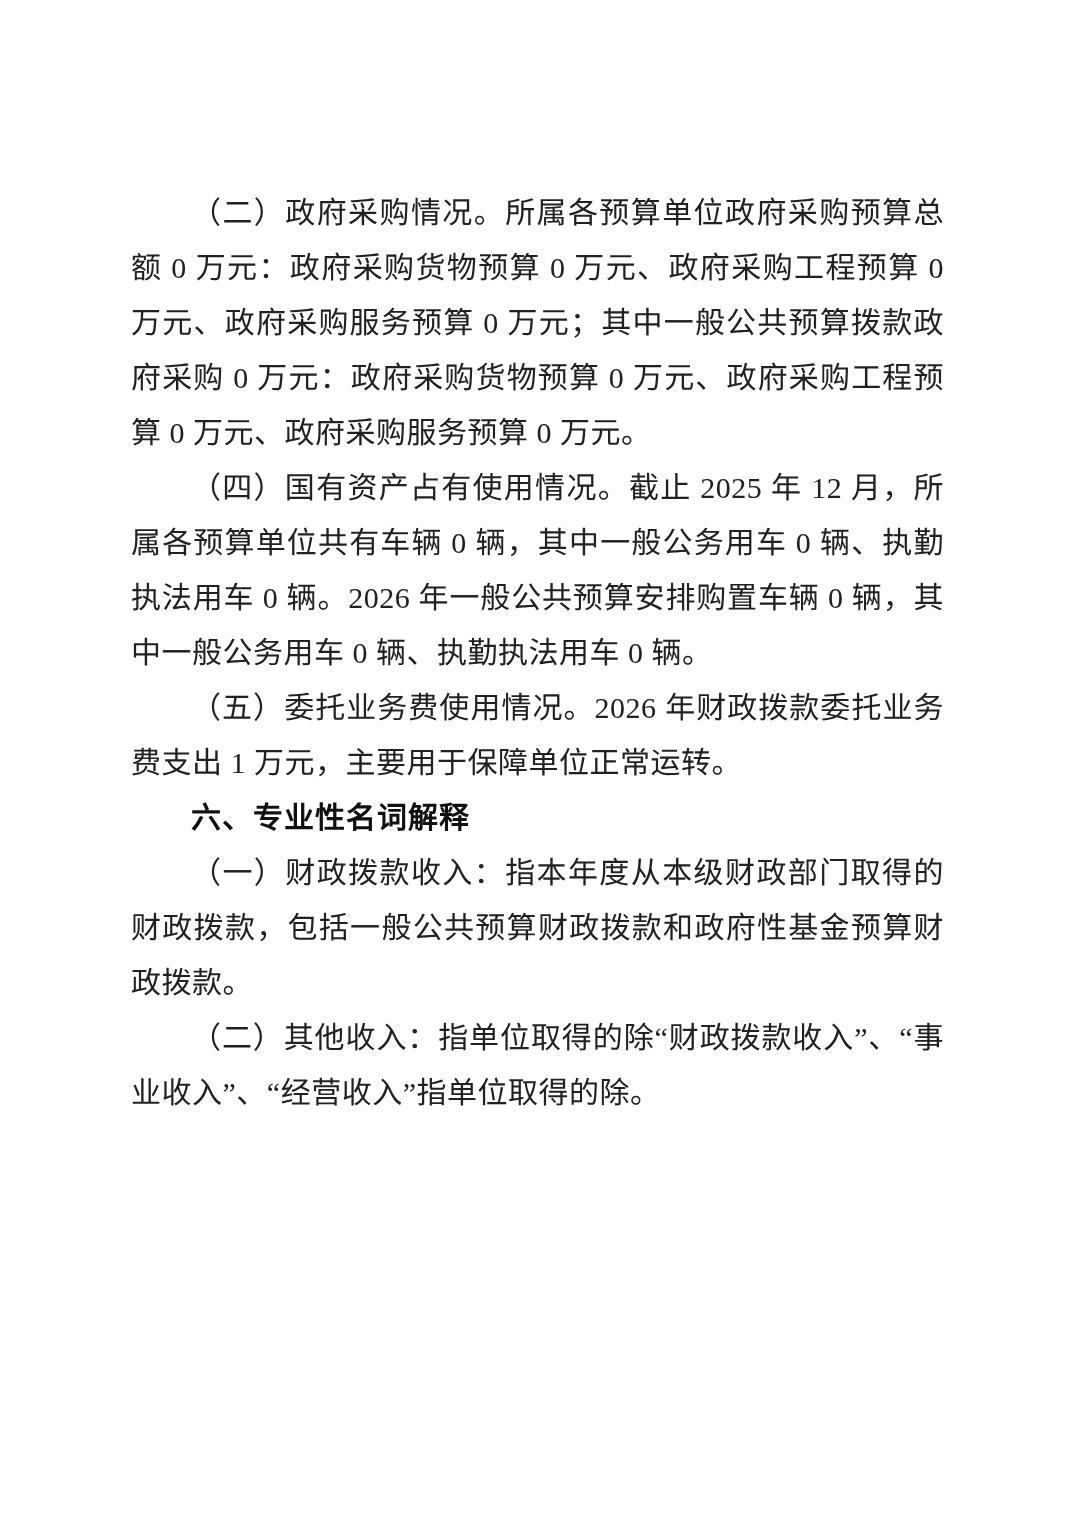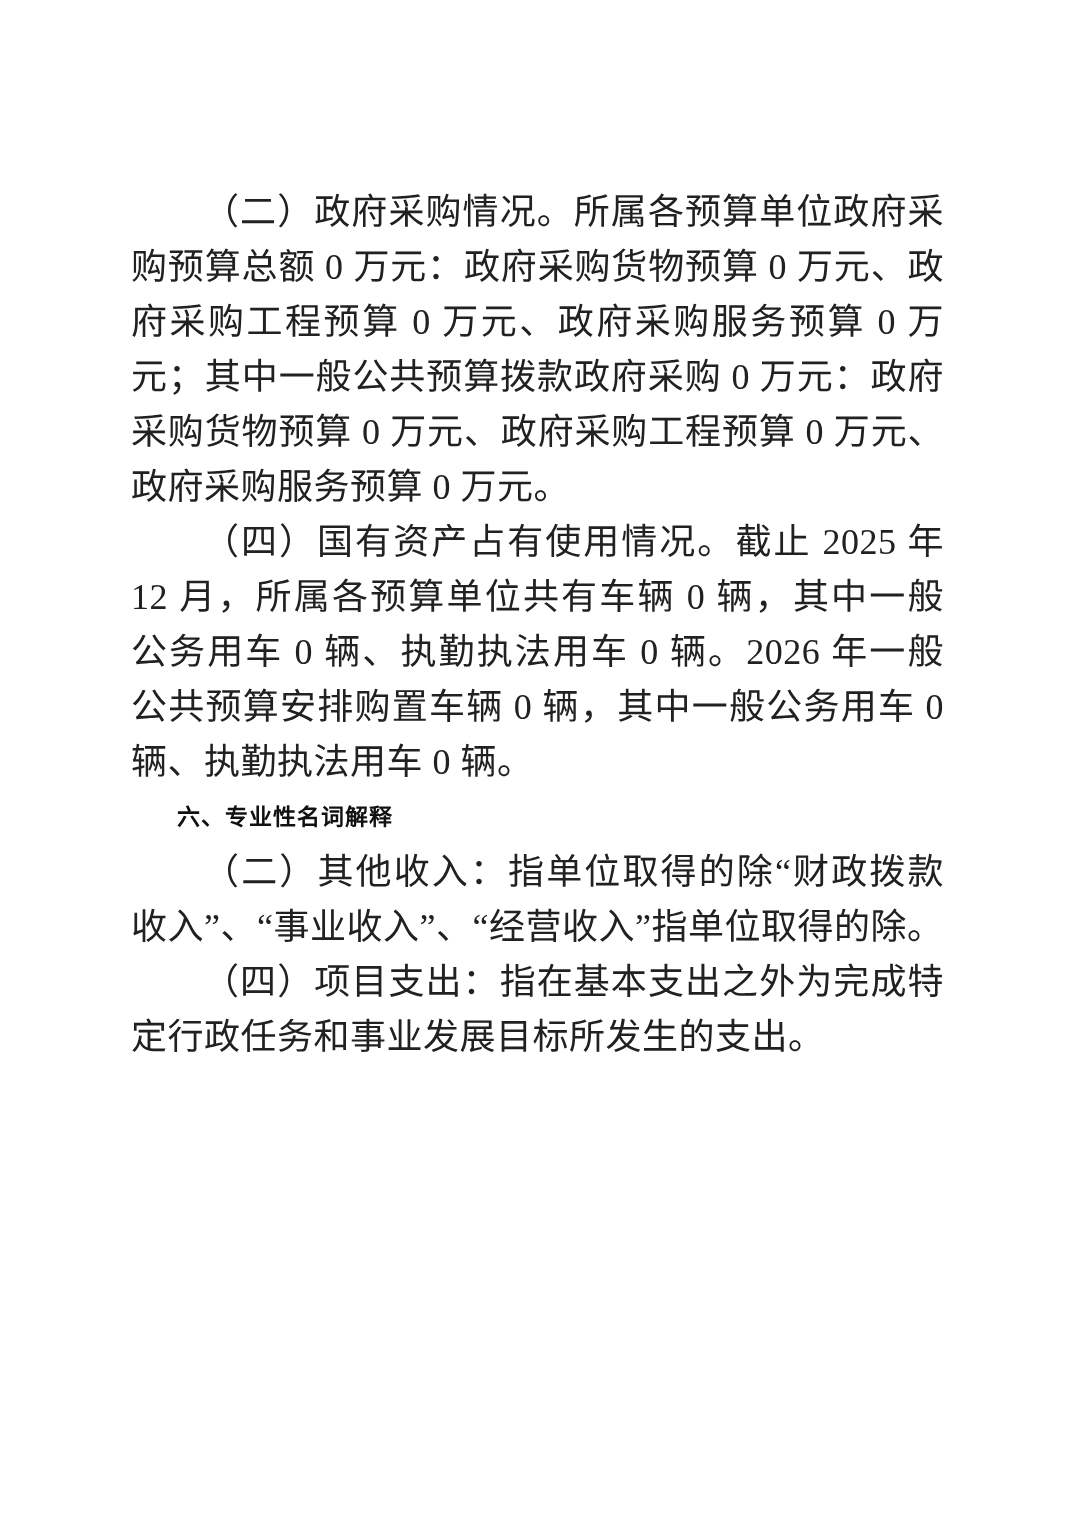--- a/index.html
+++ b/index.html
@@ -16,54 +16,55 @@
     box-sizing: border-box;
     padding: 185px 130px 0 131px;
     overflow: hidden;
   }
   .doc-body {
     color: #212121;
   }
   p.body-para {
     margin: 0;
     font-family: "Liberation Serif", "DejaVu Serif", serif;
-    font-size: 36px;
+    font-size: 30px;
     line-height: 55px;
     text-align: justify;
     text-justify: inter-ideograph;
     text-indent: 2em;
     letter-spacing: 0.5px;
     word-break: break-all;
   }
   h2.section-heading {
     margin: 0;
     font-family: "Liberation Sans", "DejaVu Sans", sans-serif;
-    font-size: 23px;
+    font-size: 30px;
     font-weight: 700;
     line-height: 55px;
     text-indent: 2em;
     text-align: left;
     letter-spacing: 1px;
     color: #111111;
   }
 </style>
 </head>
 <body>
 
 <div class="page">
   <div class="doc-body">
 
     <p class="body-para">（二）政府采购情况。所属各预算单位政府采购预算总额 0 万元：政府采购货物预算 0 万元、政府采购工程预算 0 万元、政府采购服务预算 0 万元；其中一般公共预算拨款政府采购 0 万元：政府采购货物预算 0 万元、政府采购工程预算 0 万元、政府采购服务预算 0 万元。</p>
 
 
     <p class="body-para">（四）国有资产占有使用情况。截止 2025 年 12 月，所属各预算单位共有车辆 0 辆，其中一般公务用车 0 辆、执勤执法用车 0 辆。2026 年一般公共预算安排购置车辆 0 辆，其中一般公务用车 0 辆、执勤执法用车 0 辆。</p>
 
+    <p class="body-para">（五）委托业务费使用情况。2026 年财政拨款委托业务费支出 1 万元，主要用于保障单位正常运转。</p>
 
     <h2 class="section-heading">六、专业性名词解释</h2>
 
+    <p class="body-para">（一）财政拨款收入：指本年度从本级财政部门取得的财政拨款，包括一般公共预算财政拨款和政府性基金预算财政拨款。</p>
 
     <p class="body-para">（二）其他收入：指单位取得的除“财政拨款收入”、“事业收入”、“经营收入”指单位取得的除。</p>
 
 
-    <p class="body-para">（四）项目支出：指在基本支出之外为完成特定行政任务和事业发展目标所发生的支出。</p>
 
   </div>
 </div>
 
 </body></html>

